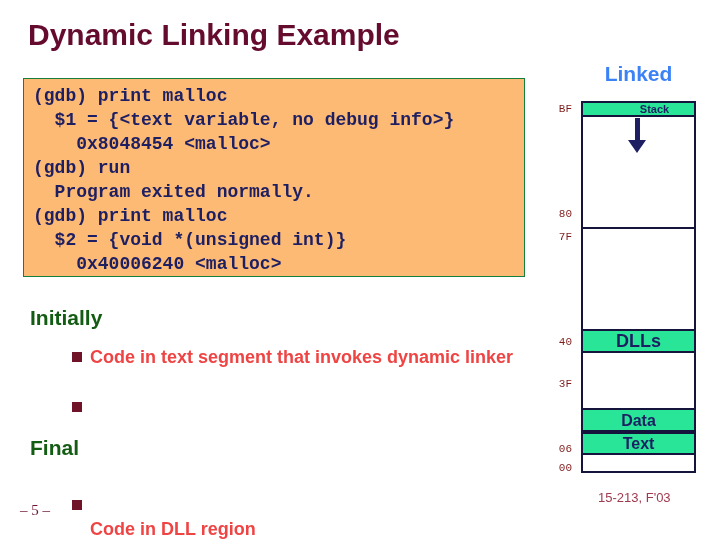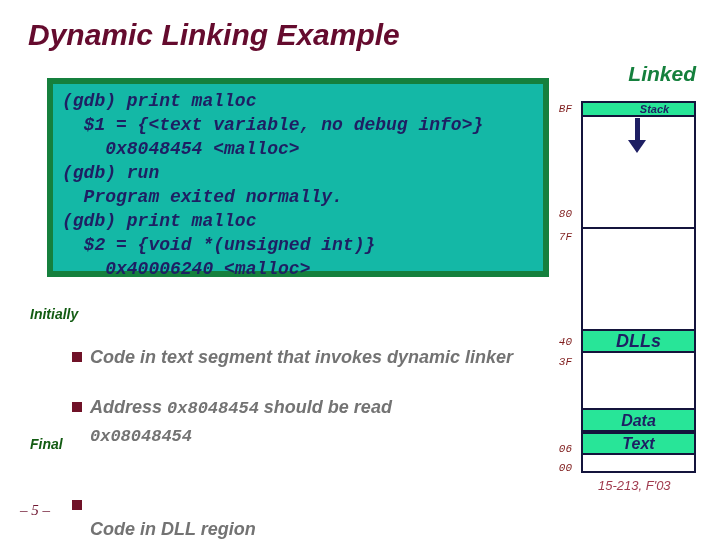--- a/index.html
+++ b/index.html
@@ -1,35 +1,35 @@
 <!DOCTYPE html>
 <html><head>
 <meta charset="utf-8">
 <style>
   html,body { margin:0; padding:0; background:#fff; }
   .slide {
     position:relative; width:720px; height:540px; background:#ffffff;
-    font-family:"Liberation Sans", sans-serif; overflow:hidden;font-style:italic;
+    font-family:"Liberation Sans", sans-serif; overflow:hidden;
   }
   .page-title {
     position:absolute; left:28px; top:18px;
     font-size:30px; font-weight:bold; color:#650b2e; letter-spacing:0px;
   }
   .codebox {
     position:absolute; left:23px; top:78px; width:502px; height:199px;
-    border:6px solid #15803d; box-sizing:border-box; background:#14b8a6;margin-left:24px;
+    border:1px solid #15803d; box-sizing:border-box; background:#fdba74;
   }
   .codebox pre {
     margin:0; padding:5px 0 0 9px;
     font-family:"Liberation Mono", monospace; font-weight:bold;
     font-size:18px; line-height:24px; color:#1e1f63;
   }
   .linked-heading {
-    position:absolute; left:581px; top:62px; width:115px; text-align:right;
-    font-size:21px; font-weight:bold; color:#15803d;
+    position:absolute; left:581px; top:62px; width:115px; text-align:center;
+    font-size:21px; font-weight:bold; color:#3b82f6;
   }
   .membox {
     position:absolute; left:581px; top:101px; width:115px; height:372px;
     border:2px solid #14143c; box-sizing:border-box; background:#ffffff;
   }
   .seg {
     position:absolute; left:-2px; right:-2px; box-sizing:border-box;
     background:#28e598; border:2px solid #14143c;
     text-align:center; font-weight:bold; color:#1e1f63;
   }
@@ -45,33 +45,33 @@
   .arrow-head  {
     position:absolute; left:45px; top:37px; width:0; height:0;
     border-left:9px solid transparent; border-right:9px solid transparent;
     border-top:13px solid #1e1f63;
   }
   .addr {
     position:absolute; left:538px; width:34px; text-align:right;
     font-family:"Liberation Mono", monospace; font-size:11px; color:#7f1d1d;
     line-height:18px;
   }
-  .sec-heading { position:absolute; font-size:14px; font-weight:bold; color:#135c13; }
+  .sec-heading { position:absolute; font-size:21px; font-weight:bold; color:#135c13; }
   .bullet-sq { position:absolute; width:10px; height:10px; background:#701228; }
   .bullet-text {
     position:absolute; left:90px; width:432px;
-    font-size:18px; font-weight:bold; color:#737373; line-height:26px;
+    font-size:18px; font-weight:bold; color:#ef4444; line-height:26px;
   }
   .mono-inline { font-family:"Liberation Mono", monospace; font-size:17px; font-weight:bold; }
   .page-number {
     position:absolute; left:20px; top:502px;
     font-family:"Liberation Serif", serif; font-size:15px; color:#6e1630;
   }
   .course-footer {
-    position:absolute; left:598px; top:478px;
+    position:absolute; left:598px; top:490px;
     font-size:13px; color:#a03a4e;
   }
 </style>
 </head>
 <body>
 
 <div class="slide">
 
   <div class="page-title">Dynamic Linking Example</div>
 
@@ -95,31 +95,30 @@
     <div class="divider"></div>
     <div class="seg seg-dlls">DLLs</div>
     <div class="seg seg-text">Text</div>
     <div class="seg seg-data">Data</div>
   </div>
 
   <div class="addr" style="top:100px;">BF</div>
   <div class="addr" style="top:205px;">80</div>
   <div class="addr" style="top:228px;">7F</div>
   <div class="addr" style="top:333px;">40</div>
-  <div class="addr" style="top:353px;">3F</div>
+  <div class="addr" style="top:375px;">3F</div>
   <div class="addr" style="top:440px;">06</div>
   <div class="addr" style="top:459px;">00</div>
 
   <div class="sec-heading" style="left:30px; top:306px;">Initially</div>
 
   <div class="bullet-sq" style="left:72px; top:352px;"></div>
   <div class="bullet-text" style="top:344px;">Code in text segment that invokes dynamic linker</div>
 
   <div class="bullet-sq" style="left:72px; top:402px;"></div>
-  <div class="bullet-text" style="top:394px;"><span>Address </span><span class="mono-inline">0x8048454</span><span> should be read</span><br><span class="mono-inline">0x08048454</span></div>
 
   <div class="sec-heading" style="left:30px; top:436px;">Final</div>
 
   <div class="bullet-sq" style="left:72px; top:500px;"></div>
   <div class="bullet-text" style="top:492px;margin-top:24px;">Code in DLL region</div>
 
   <div class="page-number">– 5 –</div>
   <div class="course-footer">15-213, F'03</div>
 
 </div>

